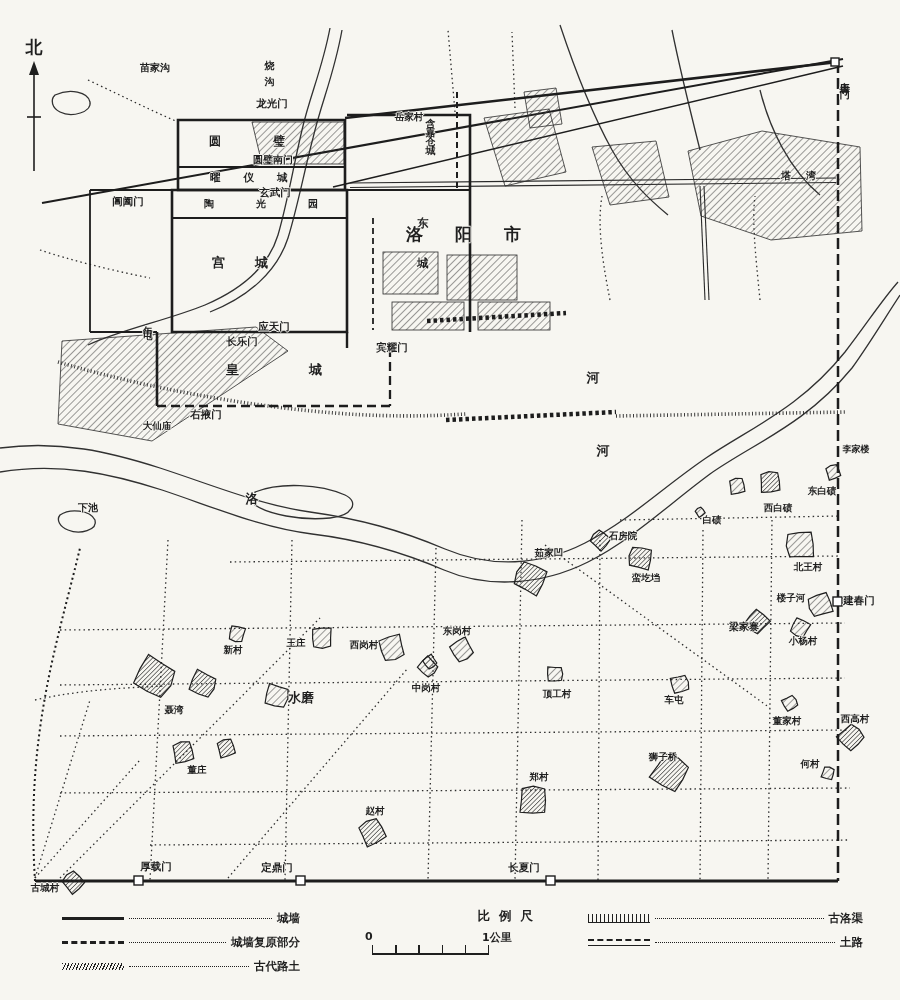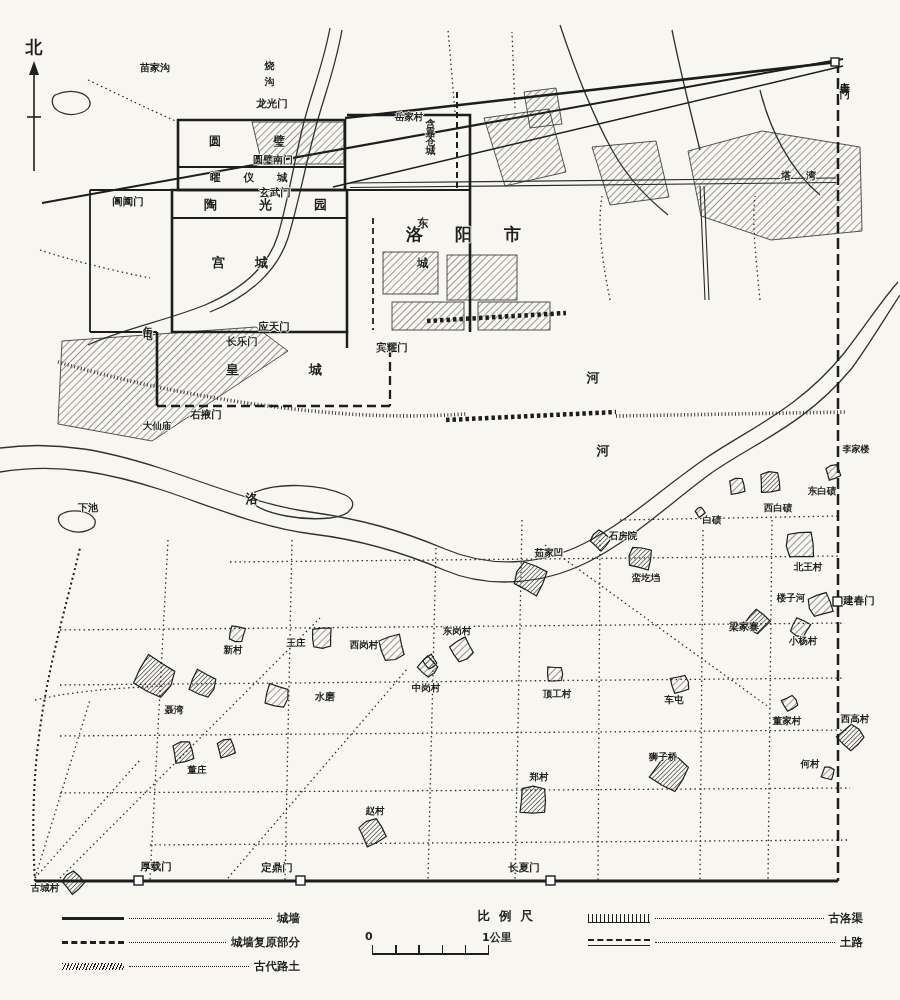--- a/index.html
+++ b/index.html
@@ -217,21 +217,21 @@
 
   <div id="labels">
       <span class="map-label" style="left: 155px; top: 68px; font-size: 10px;">苗家沟</span>
       <span class="map-label v" style="left: 269px; top: 52px; font-size: 10px; letter-spacing: 16px;">烧沟</span>
       <span class="map-label" style="left: 272px; top: 103px; font-size: 10.5px;">龙光门</span>
       <span class="map-label sp" style="left: 209px; top: 141px; font-size: 12px; letter-spacing: 52px;">圆璧</span>
       <span class="map-label" style="left: 273px; top: 160px; font-size: 10px;">圆璧南门</span>
       <span class="map-label sp" style="left: 210px; top: 177px; font-size: 10.5px; letter-spacing: 23px;">曜仪城</span>
       <span class="map-label" style="left: 275px; top: 192px; font-size: 10.5px;">玄武门</span>
       <span class="map-label" style="left: 128px; top: 201px; font-size: 10.5px;">阊阖门</span>
-      <span class="map-label sp" style="left: 191px; top: 204px; font-size: 13px; letter-spacing: 42px; padding-left: 13px;">陶光园</span>
+      <span class="map-label sp" style="left: 191px; top: 204px; font-size: 10px; letter-spacing: 42px; padding-left: 13px;">陶光园</span>
       <span class="map-label" style="left: 409px; top: 117px; font-size: 9.5px;">岳家村</span>
       <span class="map-label v" style="left: 430px; top: 110px; font-size: 10px; letter-spacing: 9px;">含嘉仓城</span>
       <span class="map-label sp" style="left: 781px; top: 176px; font-size: 10px; letter-spacing: 15px;">塔湾</span>
       <span class="map-label v" style="left: 845px; top: 73px; font-size: 10.5px; letter-spacing: 3px;">唐寺门</span>
       <span class="map-label sp" style="left: 212px; top: 262px; font-size: 13px; letter-spacing: 30px;">宫城</span>
       <span class="map-label v" style="left: 422px; top: 206px; font-size: 11.5px; letter-spacing: 42px;">东城</span>
       <span class="map-label sp" style="left: 406px; top: 234px; font-size: 17px; letter-spacing: 32px;">洛阳市</span>
       <span class="map-label" style="left: 274px; top: 326px; font-size: 10.5px;">应天门</span>
       <span class="map-label" style="left: 242px; top: 341px; font-size: 10.5px;">长乐门</span>
       <span class="map-label" style="left: 392px; top: 347px; font-size: 10.5px;">宾耀门</span>
@@ -254,21 +254,21 @@
       <span class="map-label" style="left: 791px; top: 598px; font-size: 9.5px;">楼子河</span>
       <span class="map-label" style="left: 859px; top: 600px; font-size: 10.5px;">建春门</span>
       <span class="map-label" style="left: 744px; top: 627px; font-size: 10px;">梁家寨</span>
       <span class="map-label" style="left: 803px; top: 641px; font-size: 9.5px;">小杨村</span>
       <span class="map-label" style="left: 233px; top: 650px; font-size: 9.5px;">新村</span>
       <span class="map-label" style="left: 296px; top: 643px; font-size: 9.5px;">王庄</span>
       <span class="map-label" style="left: 364px; top: 645px; font-size: 9.5px;">西岗村</span>
       <span class="map-label" style="left: 457px; top: 631px; font-size: 9.5px;">东岗村</span>
       <span class="map-label" style="left: 426px; top: 688px; font-size: 9.5px;">中岗村</span>
       <span class="map-label" style="left: 174px; top: 694px; font-size: 9.5px; margin-top: 16px;">聂湾</span>
-      <span class="map-label" style="left: 301px; top: 697px; font-size: 10px; margin-left: 24px;">水磨</span>
+      <span class="map-label" style="left: 301px; top: 697px; font-size: 13px;">水磨</span>
       <span class="map-label" style="left: 557px; top: 694px; font-size: 9.5px;">顶工村</span>
       <span class="map-label" style="left: 674px; top: 700px; font-size: 9.5px;">车屯</span>
       <span class="map-label" style="left: 787px; top: 721px; font-size: 9.5px;">董家村</span>
       <span class="map-label" style="left: 855px; top: 719px; font-size: 9.5px;">西高村</span>
       <span class="map-label" style="left: 638px; top: 757px; font-size: 9.5px; margin-left: 25px;">狮子桥</span>
       <span class="map-label" style="left: 810px; top: 764px; font-size: 9.5px;">何村</span>
       <span class="map-label" style="left: 539px; top: 777px; font-size: 9.5px;">郑村</span>
       <span class="map-label" style="left: 197px; top: 770px; font-size: 9.5px;">董庄</span>
       <span class="map-label" style="left: 365px; top: 811px; font-size: 9.5px; padding-left: 20px;">赵村</span>
       <span class="map-label" style="left: 45px; top: 888px; font-size: 9.5px;">古城村</span>

